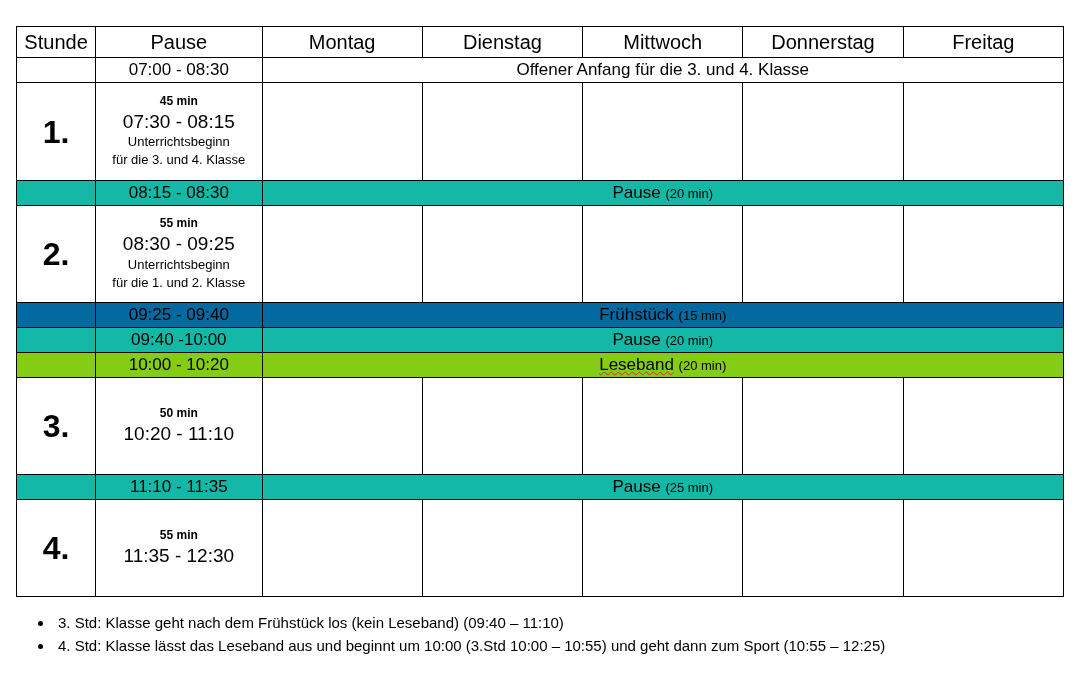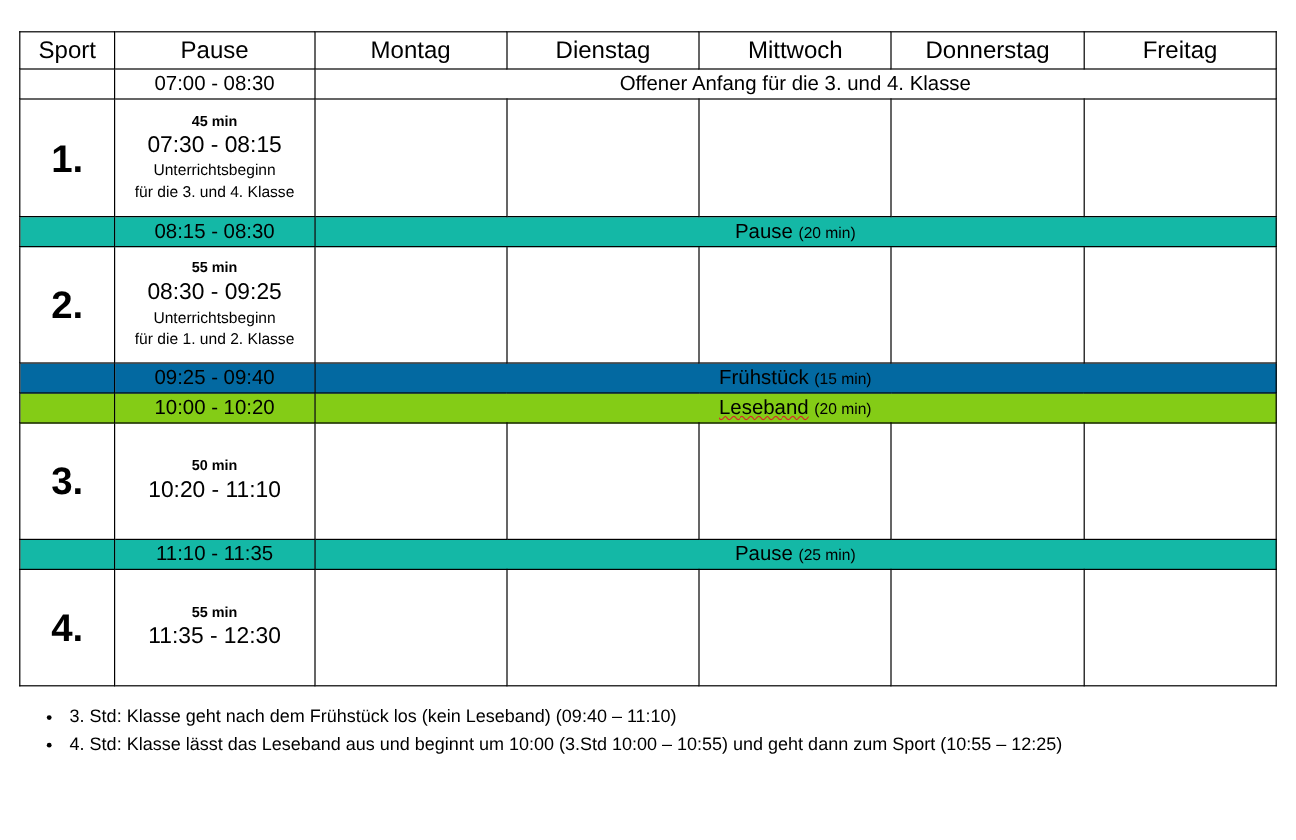--- a/index.html
+++ b/index.html
@@ -122,21 +122,21 @@
       <col class="c-stunde">
       <col class="c-zeit">
       <col class="c-day">
       <col class="c-day">
       <col class="c-day">
       <col class="c-day">
       <col class="c-day">
     </colgroup>
     <thead>
       <tr>
-        <th class="head-cell">Sport</th>
+        <th class="head-cell">Stunde</th>
         <th class="head-cell">Pause</th>
         <th class="head-cell">Montag</th>
         <th class="head-cell">Dienstag</th>
         <th class="head-cell">Mittwoch</th>
         <th class="head-cell">Donnerstag</th>
         <th class="head-cell">Freitag</th>
       </tr>
     </thead>
     <tbody>
 
@@ -193,20 +193,28 @@
 
       <tr class="row-fruehstueck">
         <td class="time-cell"></td>
         <td class="time-cell">09:25 - 09:40</td>
         <td class="span-cell" colspan="5">
           <span>Frühstück</span>
           <span class="small">(15 min)</span>
         </td>
       </tr>
 
+      <tr class="row-pause">
+        <td class="time-cell"></td>
+        <td class="time-cell">09:40 -10:00</td>
+        <td class="span-cell" colspan="5">
+          <span>Pause</span>
+          <span class="small">(20 min)</span>
+        </td>
+      </tr>
 
       <tr class="row-leseband">
         <td class="time-cell"></td>
         <td class="time-cell">10:00 - 10:20</td>
         <td class="span-cell" colspan="5">
           <span class="underline-word">Leseband</span>
           <span class="small">(20 min)</span>
         </td>
       </tr>
 

